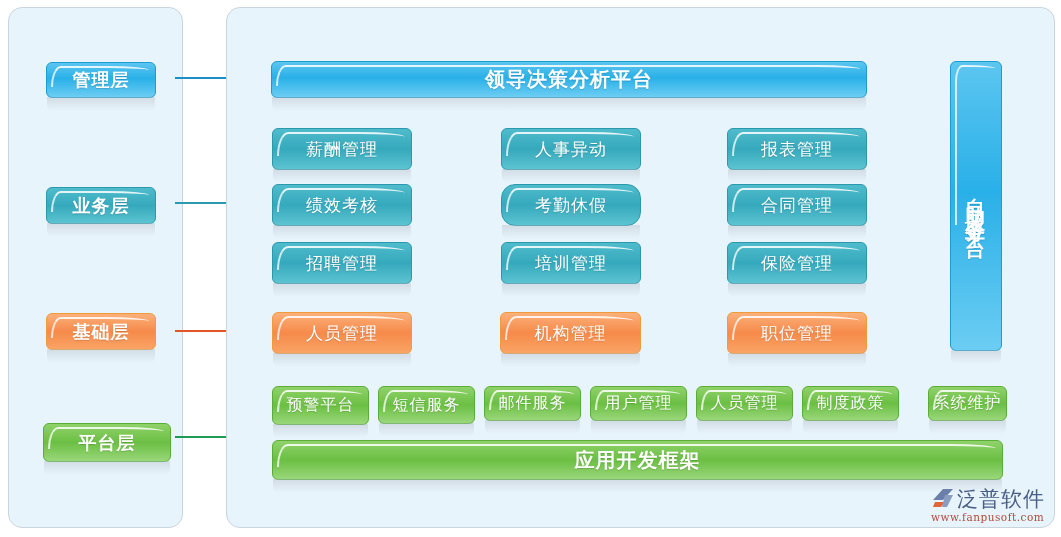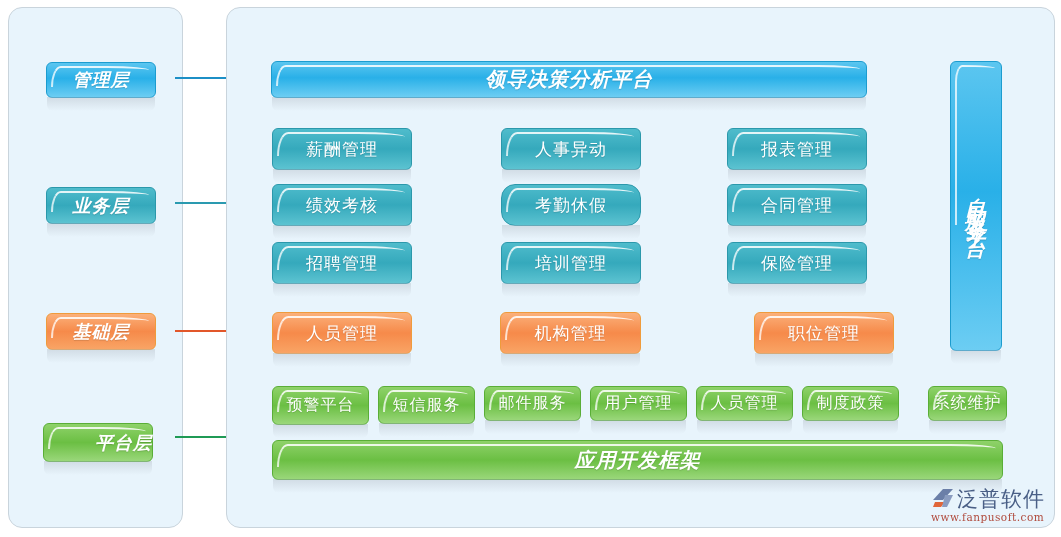--- a/index.html
+++ b/index.html
@@ -57,21 +57,21 @@
   }
   .orange {
     background: linear-gradient(to bottom, #fbb07a 0%, #f68a4a 50%, #f9a465 100%);
     border: 1px solid #ef9b3c;
   }
   .green {
     background: linear-gradient(to bottom, #8fd26a 0%, #6bbf43 50%, #9ad77a 100%);
     border: 1px solid #5aae37;
   }
 
-  .bold { font-weight: bold; font-style: italic; }
+  .bold { font-weight: bold; }
 
   .arrow {
     position: absolute;
     height: 2px;
   }
   .arrow .head {
     position: absolute;
     right: -14px; top: -7px;
     width: 0; height: 0;
     border-top: 8px solid transparent;
@@ -110,21 +110,21 @@
 
 <div class="btn blue bold" style="left:46px; top:62px; width:110px; height:36px; font-size:18px;">
   <span>管理层</span>
 </div>
 <div class="btn teal bold" style="left:46px; top:187px; width:110px; height:37px; font-size:18px;">
   <span>业务层</span>
 </div>
 <div class="btn orange bold" style="left:46px; top:313px; width:110px; height:37px; font-size:18px;">
   <span>基础层</span>
 </div>
-<div class="btn green bold" style="left:43px; top:423px; width:110px; height:39px; font-size:18px;justify-content:flex-end;">
+<div class="btn green bold" style="left:43px; top:423px; width:128px; height:39px; font-size:18px;">
   <span>平台层</span>
 </div>
 
 <div class="arrow" style="left:175px; top:77px; width:66px; background:#1c8fc6; color:#1fa5d8;">
     <div class="head"></div>
   </div>
 <div class="arrow" style="left:175px; top:202px; width:66px; background:#2a9ab0; color:#2ba3bf;">
     <div class="head"></div>
   </div>
 <div class="arrow" style="left:175px; top:330px; width:66px; background:#e2572a; color:#f07a2e;">
@@ -169,21 +169,21 @@
 <div class="btn teal" style="left:727px; top:242px; width:140px; height:42px;">
     <span>保险管理</span>
   </div>
 
 <div class="btn orange" style="left:272px; top:312px; width:140px; height:42px;">
     <span>人员管理</span>
   </div>
 <div class="btn orange" style="left:500px; top:312px; width:141px; height:42px;">
     <span>机构管理</span>
   </div>
-<div class="btn orange" style="left:727px; top:312px; width:140px; height:42px;margin-left:27px;">
+<div class="btn orange" style="left:727px; top:312px; width:140px; height:42px;">
     <span>职位管理</span>
   </div>
 
 <div class="btn green" style="left:272px; top:386px; width:97px; height:39px; font-size:16px;">
     <span>预警平台</span>
   </div>
 <div class="btn green" style="left:378px; top:386px; width:97px; height:38px; font-size:16px;">
     <span>短信服务</span>
   </div>
 <div class="btn green" style="left:484px; top:386px; width:97px; height:35px; font-size:16px;">

